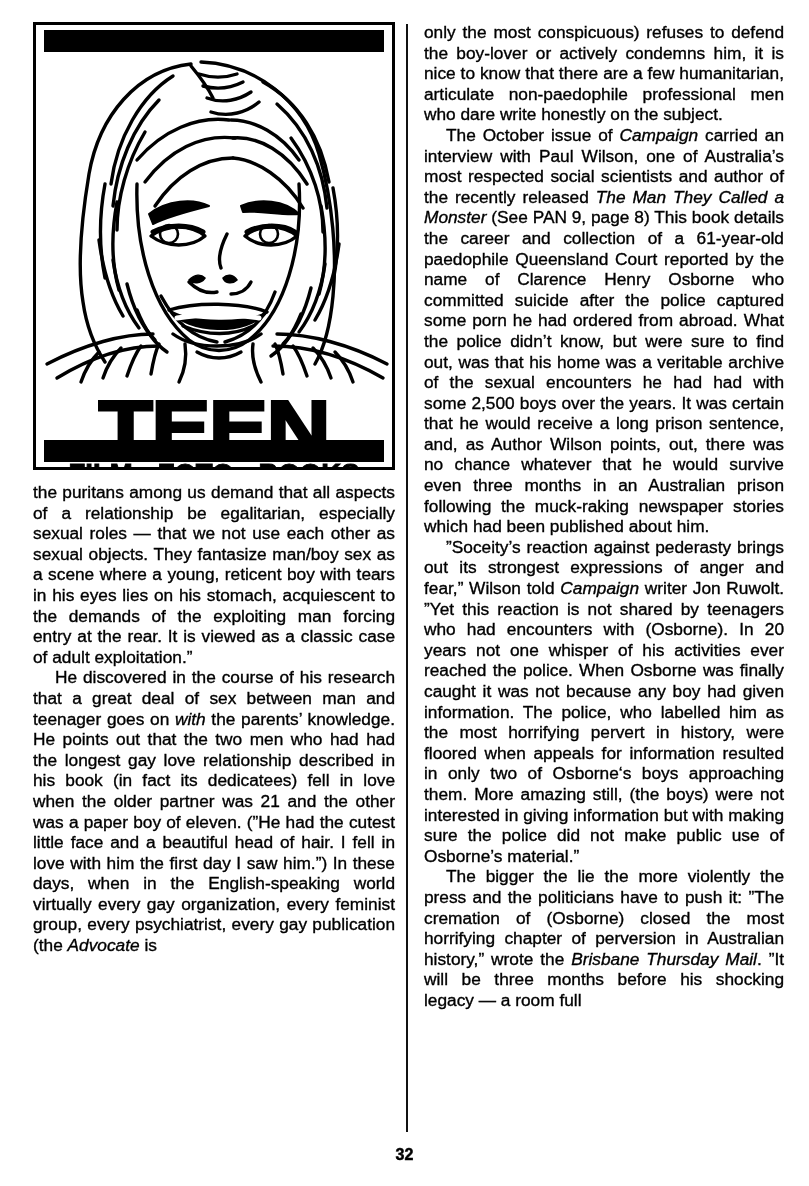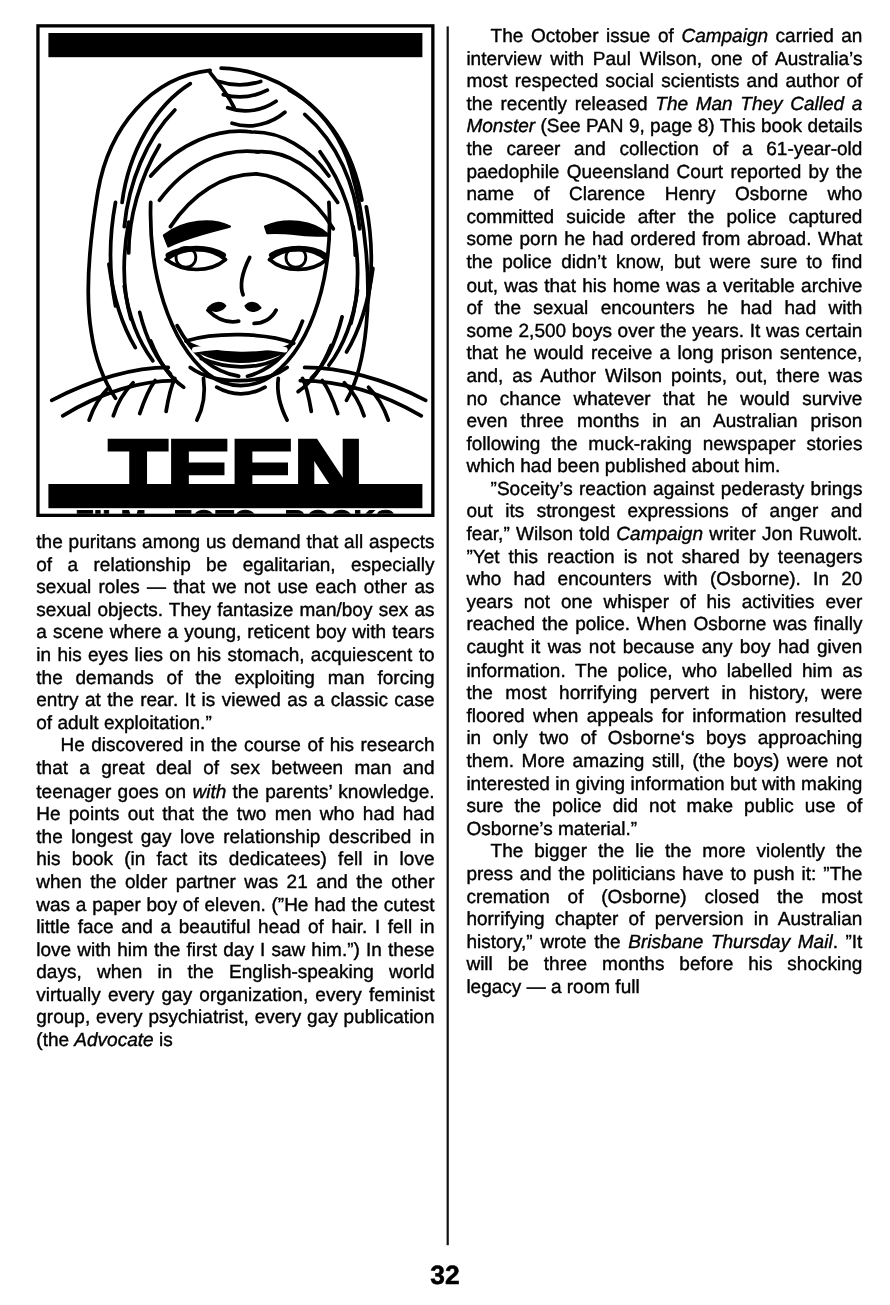--- a/index.html
+++ b/index.html
@@ -184,21 +184,21 @@
 
   
   .page-number {
     position: absolute;
     left: 0;
     right: 0;
     top: 1146px;
     text-align: center;
     font-family: "Liberation Sans", sans-serif;
     font-weight: bold;
-    font-size: 24px;
+    font-size: 16px;
     -webkit-text-stroke: 0.5px #000;
   }
 </style>
 </head>
 <body>
 
 <div class="page">
 
   <div class="col-left">
 
@@ -341,20 +341,21 @@
     <div class="body-text">
         <p class="no-indent"><span>the puritans among us demand that all aspects of a relationship be egalitarian, especially sexual roles — that we not use each other as sexual objects. They fantasize man/boy sex as a scene where a young, reticent boy with tears in his eyes lies on his stomach, acquiescent to the demands of the exploiting man forcing entry at the rear. It is viewed as a classic case of adult exploitation.”</span></p>
         <p><span>He discovered in the course of his research that a great deal of sex between man and teenager goes on </span><i>with</i><span> the parents’ knowledge. He points out that the two men who had had the longest gay love relationship described in his book (in fact its dedicatees) fell in love when the older partner was 21 and the other was a paper boy of eleven. (”He had the cutest little face and a beautiful head of hair. I fell in love with him the first day I saw him.”) In these days, when in the English-speaking world virtually every gay organization, every feminist group, every psychiatrist, every gay publication (the </span><i>Advocate</i><span> is</span></p>
       </div>
   </div>
 
   <div class="col-divider"></div>
 
   <div class="col-right">
     <div class="body-text">
+        <p class="no-indent"><span>only the most conspicuous) refuses to defend the boy-lover or actively condemns him, it is nice to know that there are a few humanitarian, articulate non-paedophile professional men who dare write honestly on the subject.</span></p>
         <p><span>The October issue of </span><i>Campaign</i><span> carried an interview with Paul Wilson, one of Australia’s most respected social scientists and author of the recently released </span><i>The Man They Called a Monster</i><span> (See PAN 9, page 8) This book details the career and collection of a 61-year-old paedophile Queensland Court reported by the name of Clarence Henry Osborne who committed suicide after the police captured some porn he had ordered from abroad. What the police didn’t know, but were sure to find out, was that his home was a veritable archive of the sexual encounters he had had with some 2,500 boys over the years. It was certain that he would receive a long prison sentence, and, as Author Wilson points, out, there was no chance whatever that he would survive even three months in an Australian prison following the muck-raking newspaper stories which had been published about him.</span></p>
         <p><span>”Soceity’s reaction against pederasty brings out its strongest expressions of anger and fear,” Wilson told </span><i>Campaign</i><span> writer Jon Ruwolt. ”Yet this reaction is not shared by teenagers who had encounters with (Osborne). In 20 years not one whisper of his activities ever reached the police. When Osborne was finally caught it was not because any boy had given information. The police, who labelled him as the most horrifying pervert in history, were floored when appeals for information resulted in only two of Osborne‘s boys approaching them. More amazing still, (the boys) were not interested in giving information but with making sure the police did not make public use of Osborne’s material.”</span></p>
         <p><span>The bigger the lie the more violently the press and the politicians have to push it: ”The cremation of (Osborne) closed the most horrifying chapter of perversion in Australian history,” wrote the </span><i>Brisbane Thursday Mail</i><span>. ”It will be three months before his shocking legacy — a room full</span></p>
       </div>
   </div>
 
   <div class="page-number">32</div>
 
 </div>
 

